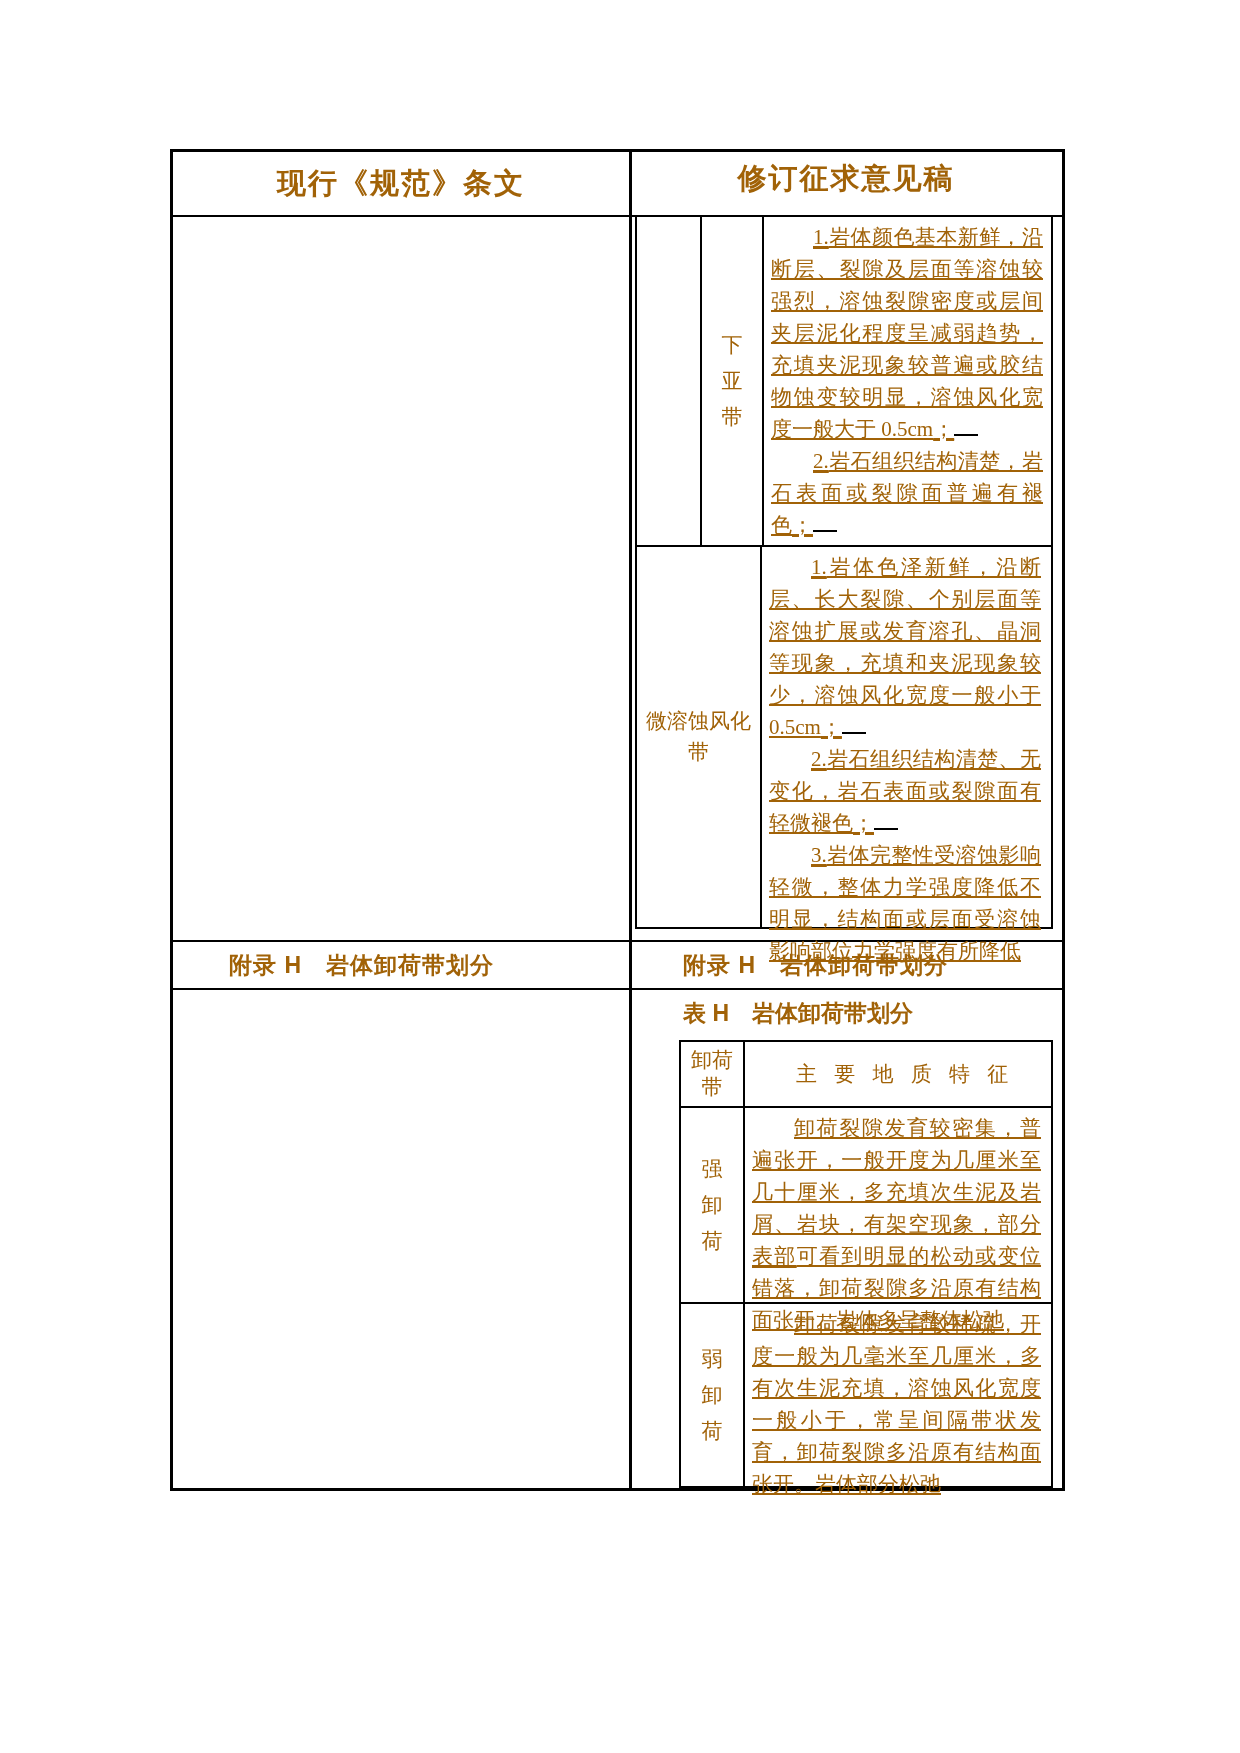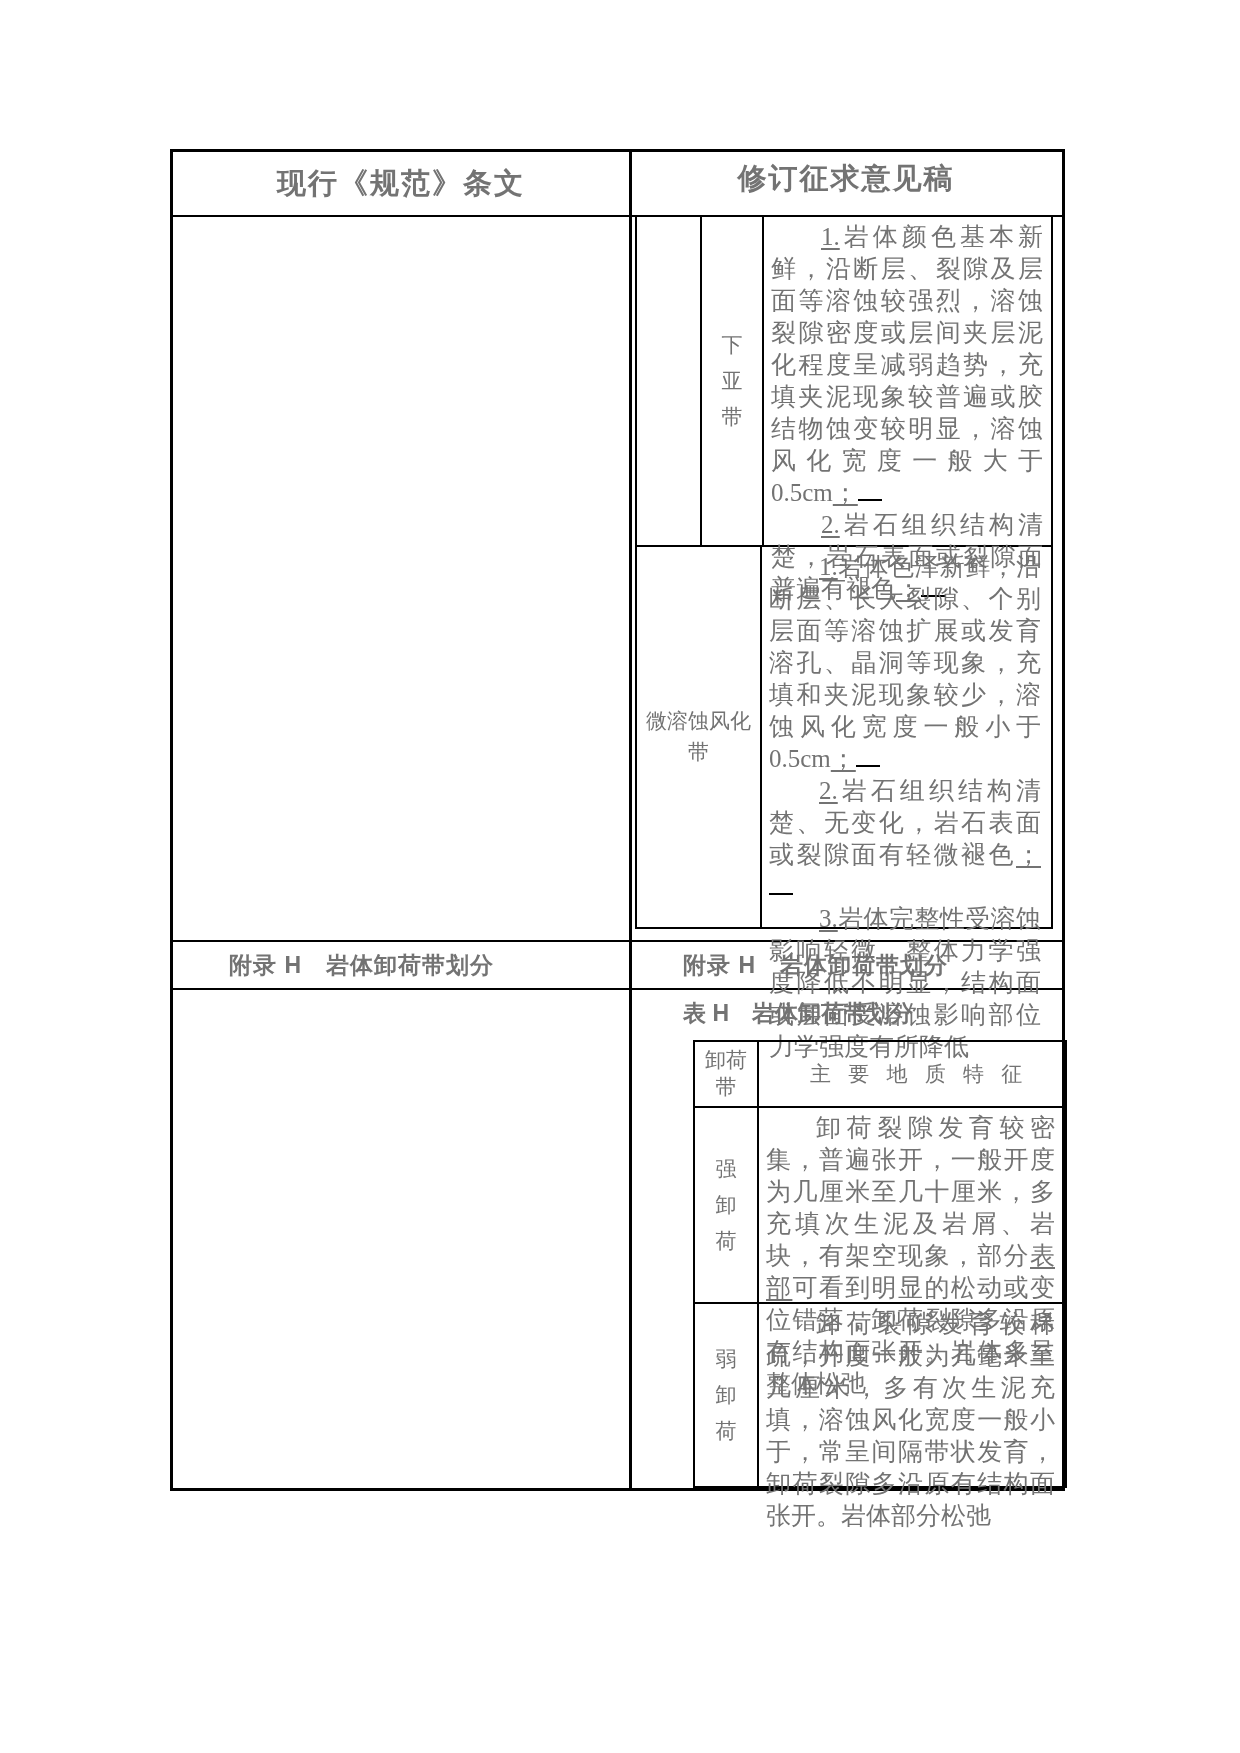--- a/index.html
+++ b/index.html
@@ -1,33 +1,33 @@
 <!DOCTYPE html>
 <html><head>
 <meta charset="utf-8">
 <style>
   html,body{margin:0;padding:0;background:#fff;}
   .page{position:relative;width:1240px;height:1753px;background:#ffffff;overflow:hidden;
-        font-family:"Liberation Serif","DejaVu Serif",serif;color:#737373;}
+        font-family:"Liberation Serif","DejaVu Serif",serif;color:#a16207;}
   .main{position:absolute;left:170px;top:149px;width:895px;height:1342px;
         border:3px solid #000;box-sizing:border-box;}
   .vline{position:absolute;top:0;bottom:0;width:3px;background:#000;}
   .hline{position:absolute;left:0;right:0;height:2px;background:#000;}
   .cellflex{position:absolute;display:flex;align-items:center;}
   .hd{font-family:"Liberation Sans","DejaVu Sans",sans-serif;font-weight:bold;}
   .headtxt{font-size:29px;letter-spacing:2px;}
   .apdx{font-size:23px;letter-spacing:1px;}
   .nest{position:absolute;border:2px solid #000;box-sizing:border-box;}
   .nrow{display:flex;box-sizing:border-box;}
   .ncell{box-sizing:border-box;display:flex;align-items:center;justify-content:center;
          text-align:center;font-size:21px;line-height:30px;white-space:pre-line;}
   .brd-r{border-right:2px solid #000;}
   .brd-b{border-bottom:2px solid #000;}
-  .txtcell{box-sizing:border-box;padding:4px 8px 4px 7px;font-size:25px;line-height:32px;
-           text-align:justify;}
+  .txtcell{box-sizing:border-box;padding:4px 8px 4px 7px;font-size:21px;line-height:32px;
+           text-align:justify;text-decoration:underline;}
   .txtcell p{margin:0;text-indent:2em;}
   .u{text-decoration:underline;text-underline-offset:3px;}
   .trail{display:inline-block;width:24px;height:2px;border-bottom:2px solid #000;
          vertical-align:baseline;}
   .vlabel{line-height:36px;letter-spacing:0;}
   .ttl{position:absolute;font-size:23px;}
   .featcell{letter-spacing:6px;padding-left:16px;}
 </style>
 </head>
 <body>
@@ -71,21 +71,21 @@
 
     <div class="cellflex hd apdx" style="left:0;top:790px;width:456px;height:46px;padding-left:56px;">
       <span>附录 H　岩体卸荷带划分</span>
     </div>
     <div class="cellflex hd apdx" style="left:459px;top:790px;width:428px;height:46px;padding-left:51px;box-sizing:border-box;">
       <span>附录 H　岩体卸荷带划分</span>
     </div>
 
     <div class="ttl hd" style="left:510px;top:846px;">表 H　岩体卸荷带划分</div>
 
-    <div class="nest" style="left:520px;top:888px;width:374px;height:448px;">
+    <div class="nest" style="left:506px;top:888px;width:374px;height:448px;">
       <div class="nrow brd-b" style="height:66px;">
         <div class="ncell brd-r" style="width:64px;line-height:27px;">卸荷
 带</div>
         <div class="ncell featcell" style="width:304px;">主 要 地 质 特 征</div>
       </div>
       <div class="nrow brd-b" style="height:196px;">
         <div class="ncell brd-r vlabel" style="width:64px;">强
 卸
 荷</div>
         <div class="txtcell" style="width:304px;">

